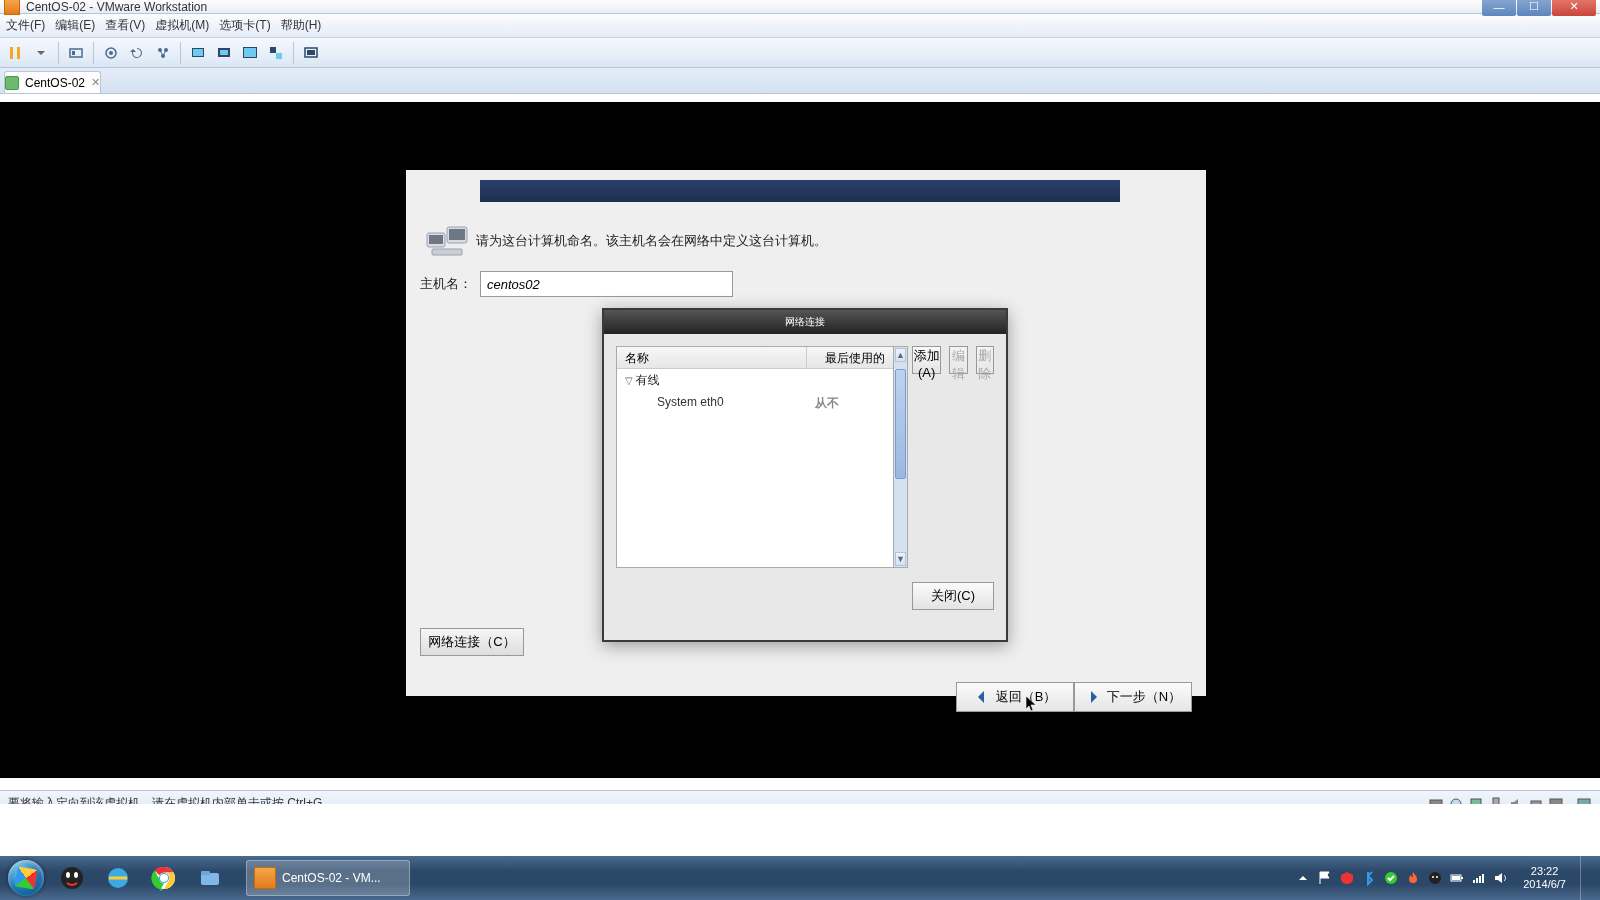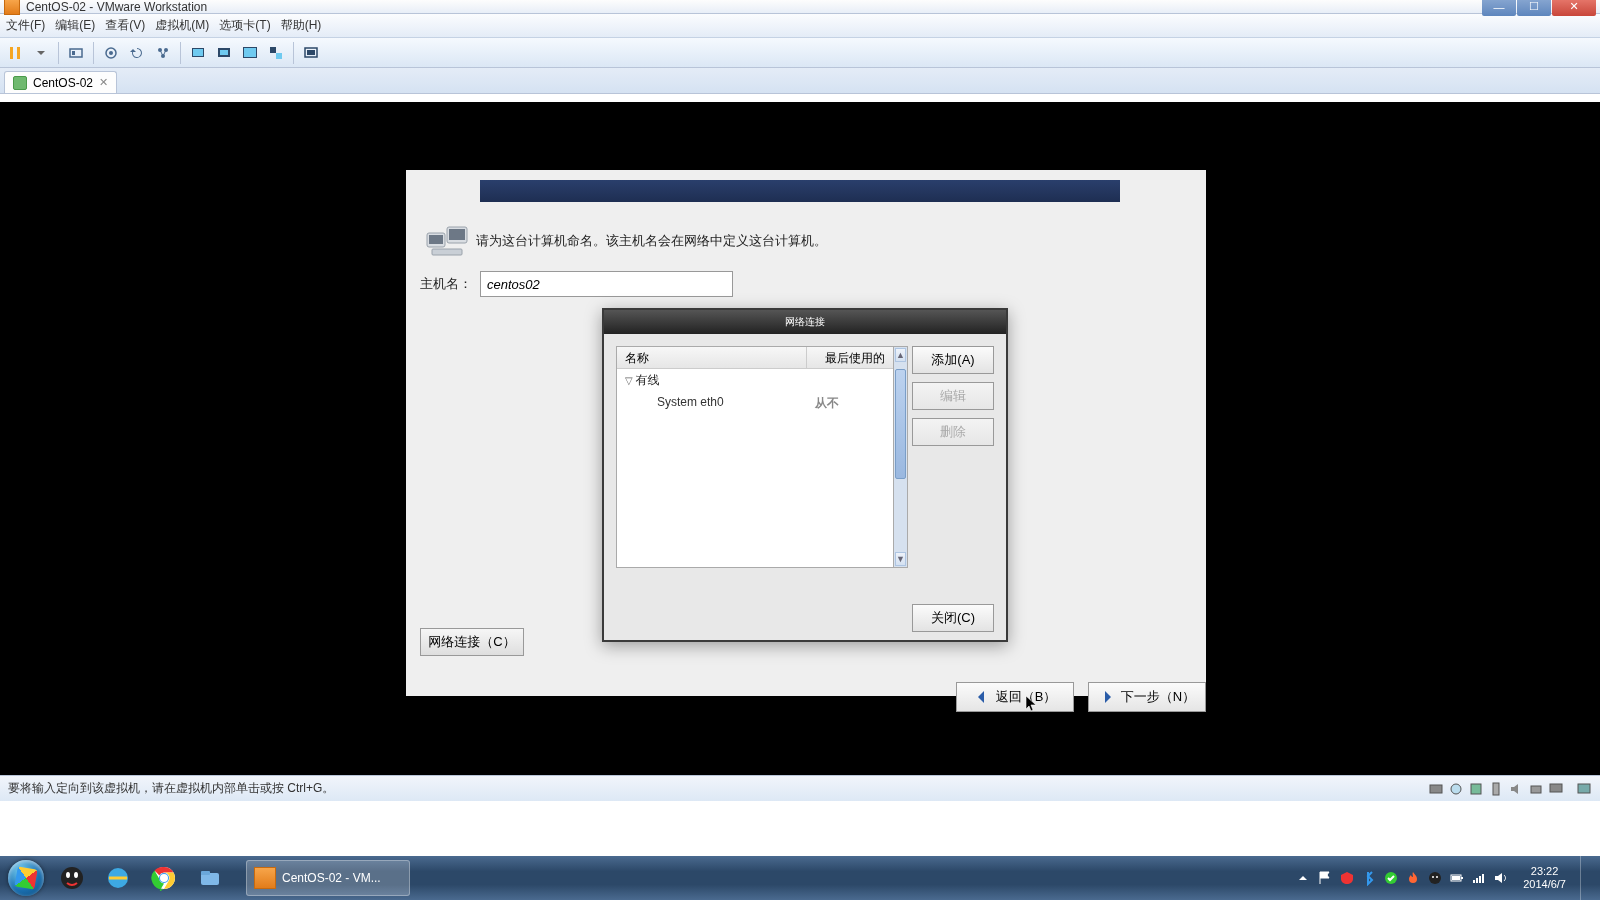--- a/index.html
+++ b/index.html
@@ -20,21 +20,21 @@
 .menubar span { font-size: 12px; color:#333; cursor:default; }
 
 
 .toolbar { height: 30px; background: linear-gradient(#f5f9fe,#dbe7f5); border-bottom:1px solid #b8c4d8; display:flex; align-items:center; padding:0 4px; gap:4px;}
 .tb-btn { width:22px; height:22px; display:flex; align-items:center; justify-content:center; border:1px solid transparent; border-radius:2px;}
 .tb-sep{width:1px;height:22px;background:#b8c4d8;margin:0 2px;}
 .tb-btn svg{width:16px;height:16px;}
 
 
 .tabbar { height:26px; background: linear-gradient(#e4ecf7,#d5e2f2); border-bottom:1px solid #b8c4d8; display:flex; align-items:flex-end; padding:0 4px;}
-.tab { height:22px; background:#fdfdfd; border:1px solid #b8c4d8; border-bottom:none; border-radius:3px 3px 0 0; display:flex; align-items:center; padding:0 8px; gap:6px; font-size:12px;}
+.tab { height:22px; background:#fdfdfd; border:1px solid #b8c4d8; border-bottom:none; border-radius:3px 3px 0 0; display:flex; align-items:center; padding:0 0; gap:6px; font-size:12px;}
 .tab .tab-icon{width:14px;height:14px;background:#6fb96f;border:1px solid #4a9a4a;border-radius:2px;}
 .tab .tab-close{font-size:11px;color:#888;cursor:pointer;}
 
 
 .vm-viewport { position:absolute; left:0; top:102px; right:0; bottom:122px; background:#000; overflow:hidden;}
 
 
 .centos-panel { position:absolute; left:406px; top:68px; width:800px; height:526px; background:#efefef; }
 .centos-header { position:absolute; left:74px; top:10px; width:640px; height:22px; background: linear-gradient(#2a3f6c,#1e2e52); }
 .computer-icon { position:absolute; left:20px; top:53px; }
@@ -42,21 +42,21 @@
 
 
 .host-row{ position:absolute; left:14px; top:101px; display:flex; align-items:center; gap:8px;}
 .host-label{font-size:13px;color:#222;}
 .host-input{width:253px; height:26px; border:1px solid #999; background:#fff; padding:0 6px; font-size:13px; outline:none;font-style:italic;}
 
 
 .cfg-net-btn{ position:absolute; left:14px; top:458px; width:104px; height:28px; background: linear-gradient(#f6f6f6,#dedede); border:1px solid #999; font-size:13px;}
 
 
-.nav-btns { position:absolute; right:0; top:512px; display:flex; gap:14px;margin-left:15px;}
+.nav-btns { position:absolute; right:14px; top:512px; display:flex; margin-left:15px;}
 .nav-btn{ width:118px; height:30px; background: linear-gradient(#fbfbfb,#e5e5e5); border:1px solid #999; display:flex; align-items:center; justify-content:center; gap:6px; font-size:13px;}
 .nav-btn svg{width:16px;height:16px;}
 
 
 .net-dialog { position:absolute; left:196px; top:138px; width:406px; height:334px; background:#e8e8e8; border:2px solid #3a3a3a; box-shadow:0 4px 16px rgba(0,0,0,.35);}
 .net-dialog .dlg-title{height:24px; background:linear-gradient(#555,#222); color:#fff; font-size:10px; text-align:center; line-height:24px;}
 .net-dialog .dlg-body{position:absolute; top:24px; left:0; right:0; bottom:0; padding:12px;}
 .list-box{float:left; width:278px; height:222px; border:1px solid #aaa; background:#fff;}
 .list-header{height:22px; background:linear-gradient(#f7f7f7,#e6e6e6); border-bottom:1px solid #ccc; display:flex; font-size:12px;}
 .list-header .col1{flex:1; padding:3px 8px; border-right:1px solid #ccc;}
@@ -64,32 +64,32 @@
 .list-rows{height:calc(100% - 22px); overflow:hidden;}
 .list-group{padding:3px 8px; font-size:12px; color:#222;}
 .list-group::before{content:"▽ "; font-size:10px; color:#666;}
 .list-item{display:flex; font-size:12px; color:#333;}
 .list-item .c1{flex:1; padding:3px 8px 3px 40px;}
 .list-item .c2{width:86px; padding:3px 8px; text-align:left; color:#888;font-weight:bold;}
 .scrollbar{float:left; width:14px; height:222px; background:#d6e1ef; border:1px solid #aaa; border-left:none; position:relative;}
 .scrollbar .thumb{position:absolute; top:22px; left:1px; right:1px; height:110px; background:linear-gradient(#bcd2ef,#9ab8e0); border:1px solid #7a9ec8; border-radius:2px;}
 .scrollbar .arrow{position:absolute; left:1px; right:1px; height:14px; background:linear-gradient(#eef3fa,#d4e1f1); display:flex;align-items:center;justify-content:center;font-size:9px;color:#667;border:1px solid #aec5e2;}
 .scrollbar .arrow.up{top:1px;} .scrollbar .arrow.dn{bottom:1px;}
-.btn-col{float:right; width:82px; display:flex; flex-direction:column; gap:8px;}
+.btn-col{float:right; width:82px; display:flex; gap:8px;}
 .dlg-btn{height:28px; background:linear-gradient(#fbfbfb,#e3e3e3); border:1px solid #999; font-size:13px;}
 .dlg-btn:disabled{color:#aaa; background:linear-gradient(#f3f3f3,#e6e6e6);}
 .close-row{clear:both; padding-top:14px; display:flex; justify-content:flex-end;}
-.close-row .dlg-btn{width:82px;margin-top:22px;}
+.close-row .dlg-btn{width:82px;}
 
 
 .cursor-arrow{position:absolute; left:619px; top:525px; pointer-events:none;}
 .cursor-arrow svg{width:14px;height:18px;}
 
 
-.vm-statusbar { position:absolute; left:0; right:0; bottom:99px; height:26px; background:linear-gradient(#f1f5fb,#dde8f5); border-top:1px solid #b8c4d8; display:flex; align-items:center; padding:0 8px; font-size:12px; color:#333;text-align:right;}
+.vm-statusbar { position:absolute; left:0; right:0; bottom:84px; height:26px; background:linear-gradient(#f1f5fb,#dde8f5); border-top:1px solid #b8c4d8; display:flex; align-items:center; padding:0 8px; font-size:12px; color:#333;text-align:right;}
 .vm-statusbar .st-icons{margin-left:auto; display:flex; gap:4px;}
 .st-ico{width:16px;height:16px;display:flex;align-items:center;justify-content:center;}
 
 
 .taskbar{position:absolute; left:0; right:0; bottom:0; height:44px; background:linear-gradient(#4a6a8f 0%, #2c4868 35%, #2c4868 65%, #4a6a8f 100%); display:flex; align-items:center; padding:0 4px;}
 .start-btn{width:44px;height:44px;display:flex;align-items:center;justify-content:center;}
 .start-orb{width:36px;height:36px;border-radius:50%;background:radial-gradient(circle at 35% 30%, #6fcaf0, #1a6fb0 55%, #0d4a7a);box-shadow:0 0 4px rgba(0,0,0,.5), inset 0 2px 4px rgba(255,255,255,.6);position:relative;}
 .start-orb::after{content:""; position:absolute; left:8px; top:8px; width:20px; height:20px; background:
   conic-gradient(from 45deg, #e33 0 25%, #3c3 0 50%, #39e 0 75%, #fc3 0 100%);
   border-radius:3px; transform:rotate(10deg);}

